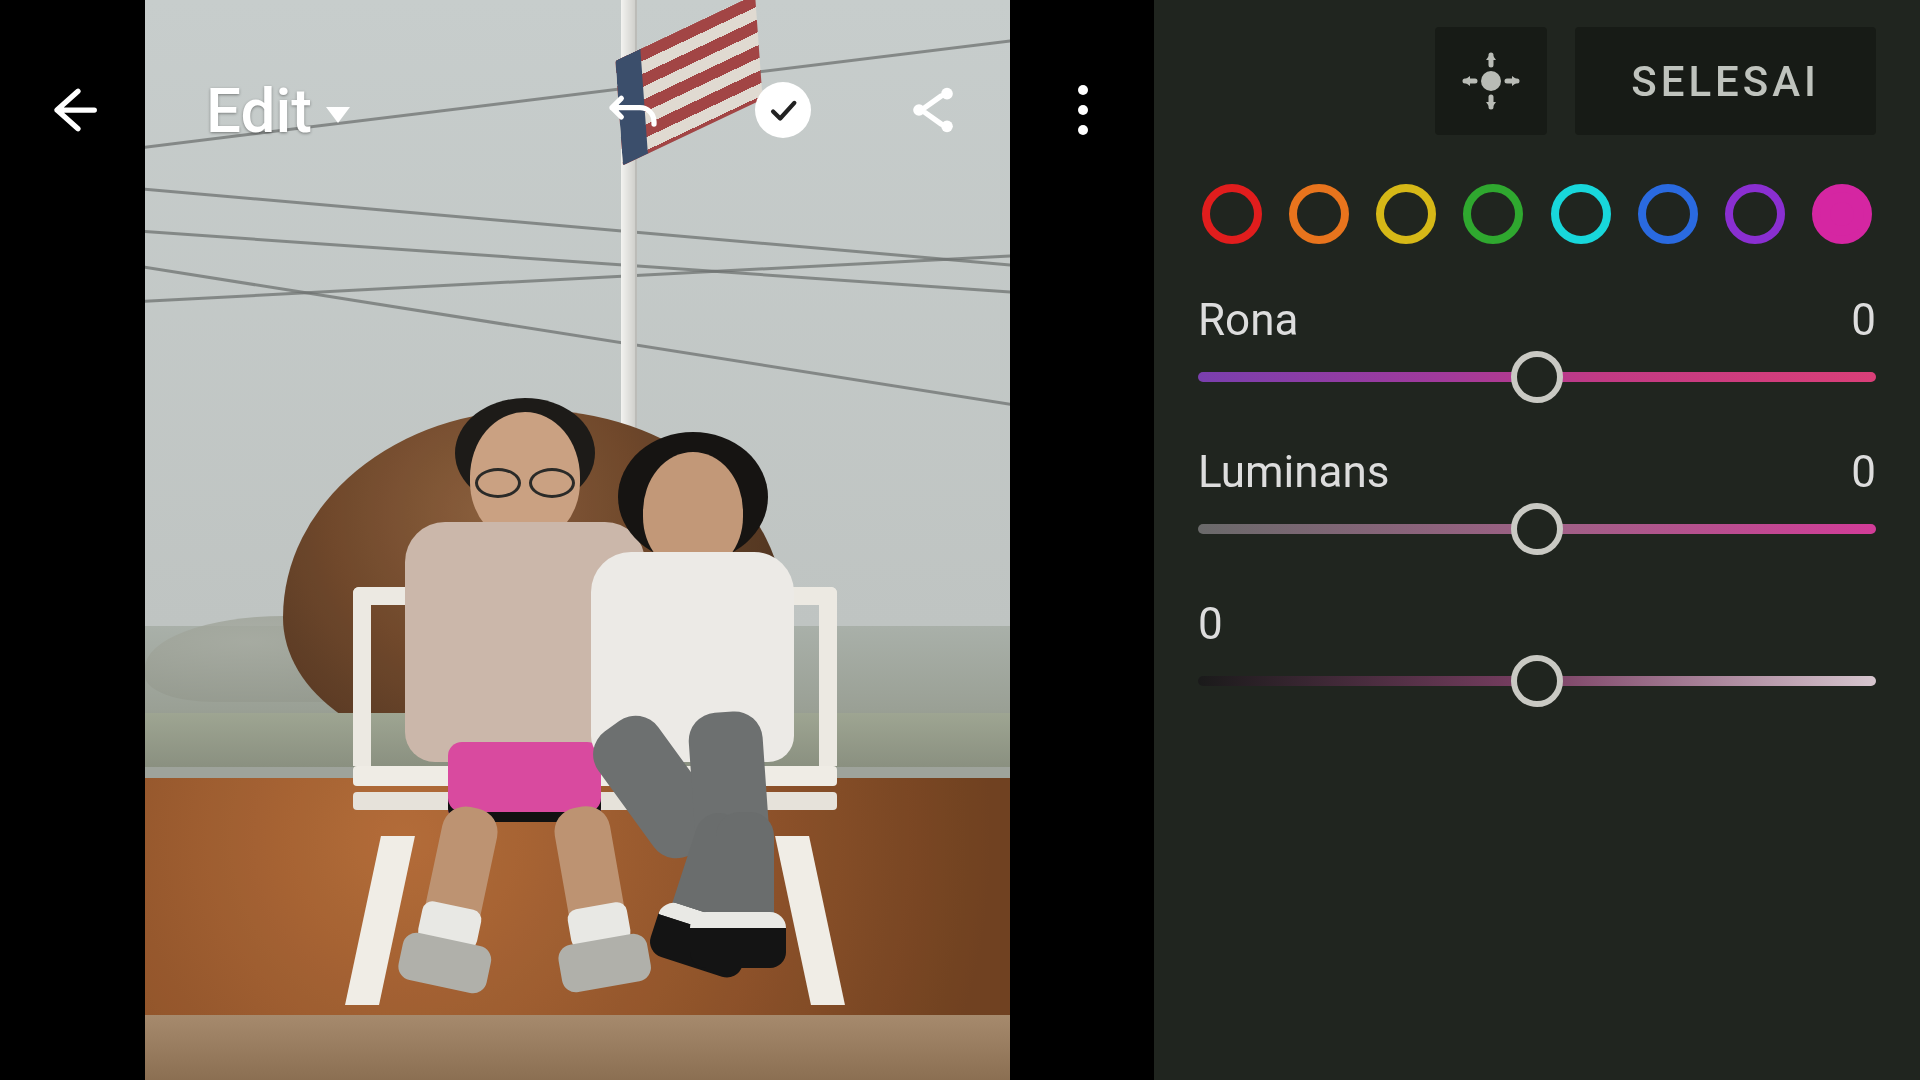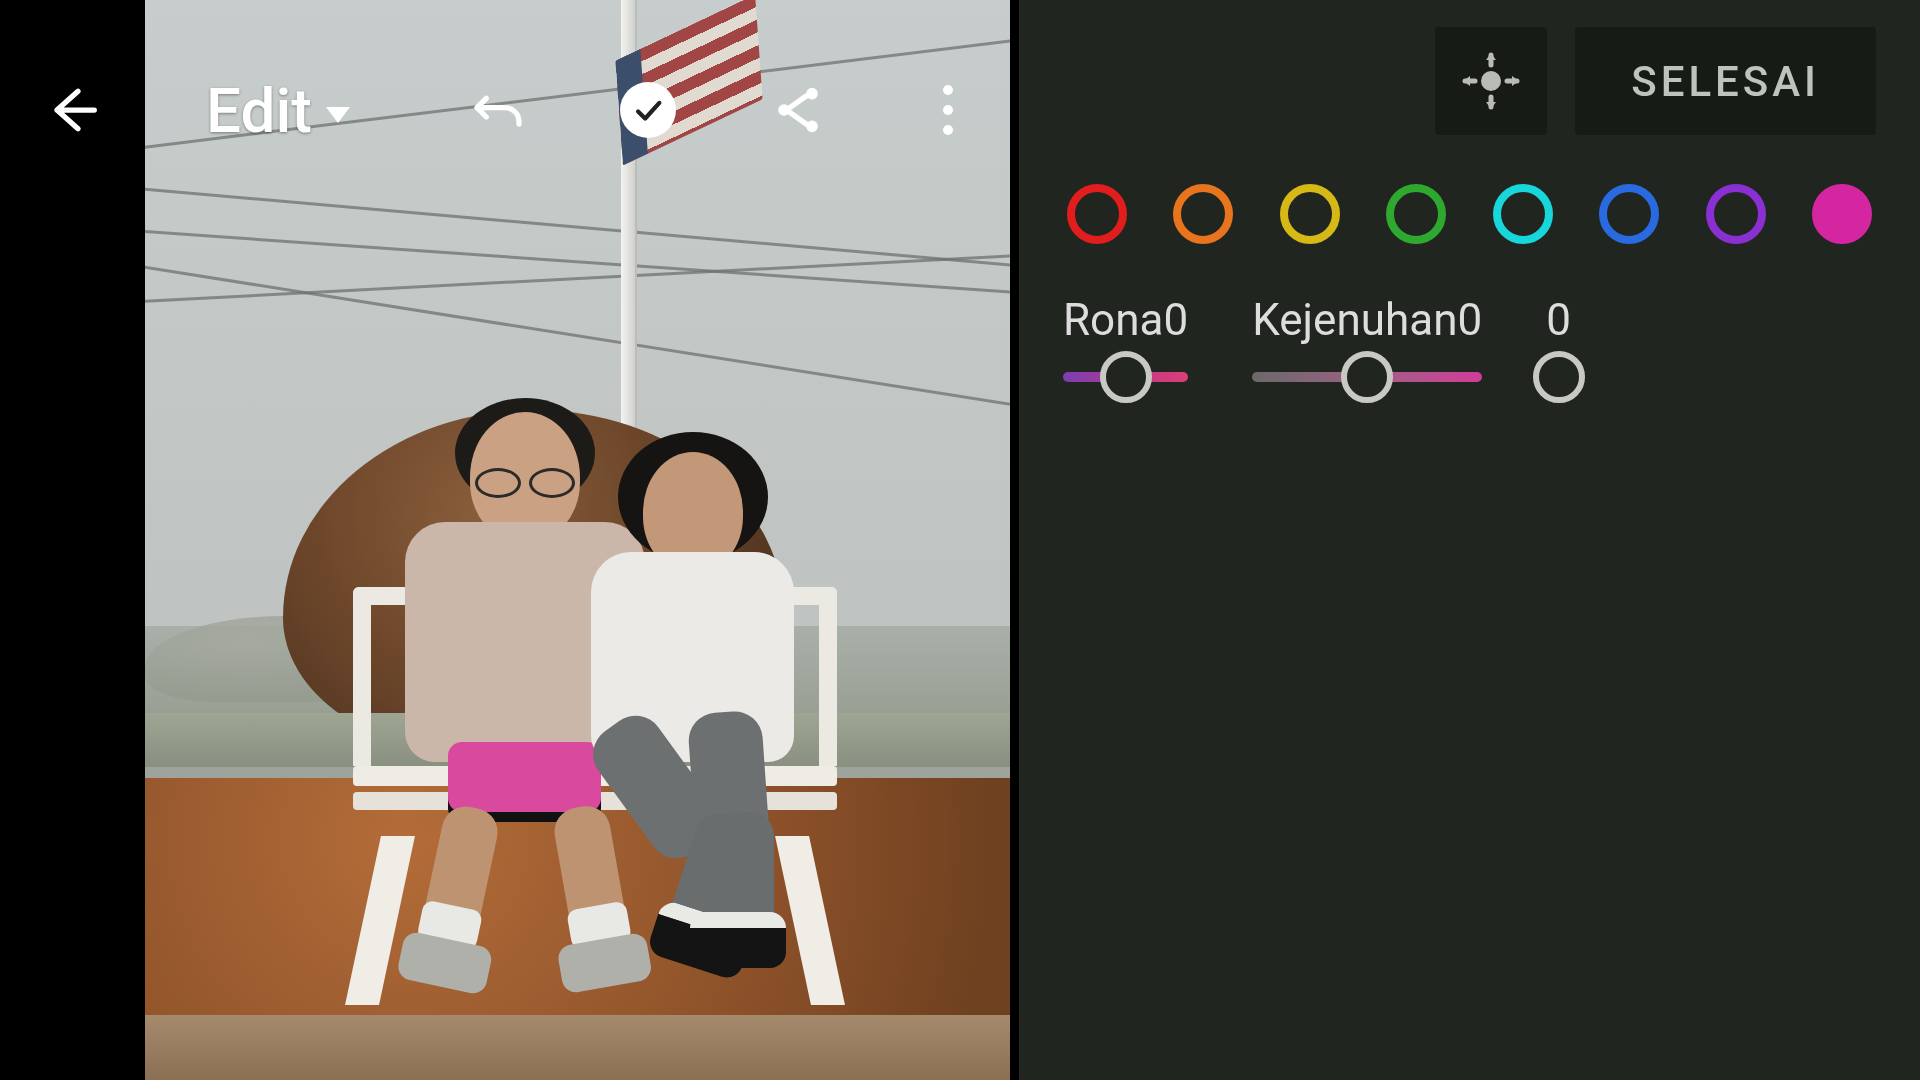--- a/index.html
+++ b/index.html
@@ -1,18 +1,18 @@
 <!DOCTYPE html>
 <html><head>
 <meta charset="utf-8">
 <style>
   * { box-sizing: border-box; margin: 0; padding: 0; }
   html, body { width: 1920px; height: 1080px; overflow: hidden; background: #000; font-family: -apple-system, "Segoe UI", Roboto, Arial, sans-serif; color: #e6e6e6; }
   .app { display: flex; width: 100%; height: 100%; }
-  .leftpane { width: 1019px; height: 100%; background: #000; position: relative; }
+  .leftpane { width: 1154px; height: 100%; background: #000; position: relative; }
   .preview { position: absolute; left: 145px; top: 0; width: 865px; height: 1080px; overflow: hidden; }
   
   .photo { width: 100%; height: 100%; position: relative; background: linear-gradient(#c6cbca 0%, #c2c7c6 40%, #b8beba 55%, #a6aaa4 55%, #9ea39b 60%); }
   .sky { position:absolute; inset:0; background: linear-gradient(#c7cdcc,#bfc4c2); height:58%; }
   .wire { position:absolute; left:-5%; right:-5%; height:3px; background:#6e7270; transform-origin:left center; opacity:.75; }
   .pole { position:absolute; top:0; left:55%; width:16px; height:58%; background:linear-gradient(90deg,#f3f3f0,#d0d0cc); border-right:2px solid #bcbcb8; }
   .flag { position:absolute; top:26px; left:calc(55% - 2px); width:140px; height:160px; }
   .flag .cloth { position:absolute; top:0; left:0; width:140px; height:108px; transform:skewY(-22deg) rotate(-4deg); background: repeating-linear-gradient(180deg,#b33c3c 0 13px,#e9e2d6 13px 26px); box-shadow: inset 25px 0 0 0 #324a6f; border-radius:2px; filter:contrast(.92) saturate(.85); }
   .bush { position:absolute; top:38%; width:58%; height:32%; border-radius:50% 50% 40% 40% / 60% 60% 40% 40%; background: radial-gradient(circle at 40% 30%, #8a5a34 0%, #6e4222 40%, #4a2c16 80%); filter:contrast(.9); }
   .bush.b1{ left:16%; }
@@ -69,21 +69,21 @@
 
   
   .rightpane { flex:1; background:#20251f; padding:26px 44px 17px 44px; display:flex; flex-direction:column; }
   .rp-top { display:flex; align-items:center; justify-content:flex-end; gap:28px; height:110px; }
   .padbtn { width:112px; height:108px; background:#171b16; border-radius:4px; display:flex; align-items:center; justify-content:center; cursor:pointer; }
   .padbtn svg{ width:64px; height:64px; }
   .donebtn { height:108px; padding:0 56px; background:#171b16; border-radius:4px; display:flex; align-items:center; justify-content:center; font-size:42px; letter-spacing:4px; color:#bfc3bd; cursor:pointer; font-weight:500;}
   .swatches { display:flex; justify-content:space-between; margin:48px 4px 8px 4px; }
   .swatch { width:60px; height:60px; border-radius:50%; border:8px solid; cursor:pointer; position:relative; }
   .swatch.selected::after{ content:""; position:absolute; inset:0; margin:auto; width:24px; height:24px; border-radius:50%; background:currentColor; }
-  .sliders { margin-top:42px; display:flex; flex-direction:row; gap:64px; }
+  .sliders { margin-top:42px; display:flex; flex-direction:column; gap:64px; }
   .sl { }
   .sl-head { display:flex; justify-content:space-between; align-items:baseline; font-size:44px; color:#ddd; margin-bottom:26px; }
   .sl-val { font-variant-numeric: tabular-nums; }
   .track { position:relative; height:10px; border-radius:6px; }
   .thumb { position:absolute; top:50%; transform:translate(-50%,-50%); width:52px; height:52px; border-radius:50%; background:#20251f; border:6px solid #c9c9c3; cursor:grab; }
   .track.rona { background:linear-gradient(90deg,#7a3fae,#a03a9c 35%,#c23a84 60%,#da3f78 100%); }
   .track.sat { background:linear-gradient(90deg,#6a6a6a,#a25f87 55%,#d23c98); }
   .track.lum { background:linear-gradient(90deg,#1a1a1a,#7a3f63 50%,#d6c6ce); }
 </style>
 </head>
@@ -222,21 +222,21 @@
           <span>Rona</span>
           <span class="sl-val">0</span>
         </div>
         <div class="track rona">
           <div class="thumb" id="thumb-rona" style="left: 50%;"></div>
         </div>
       </div>
 
       <div class="sl">
         <div class="sl-head">
-          <span>Kejenuhan</span>
+          <span>Luminans</span>
           <span class="sl-val">0</span>
         </div>
         <div class="track sat">
           <div class="thumb" id="thumb-sat" style="left: 50%;"></div>
         </div>
       </div>
 
       <div class="sl">
         <div class="sl-head">
           <span class="sl-val">0</span>

